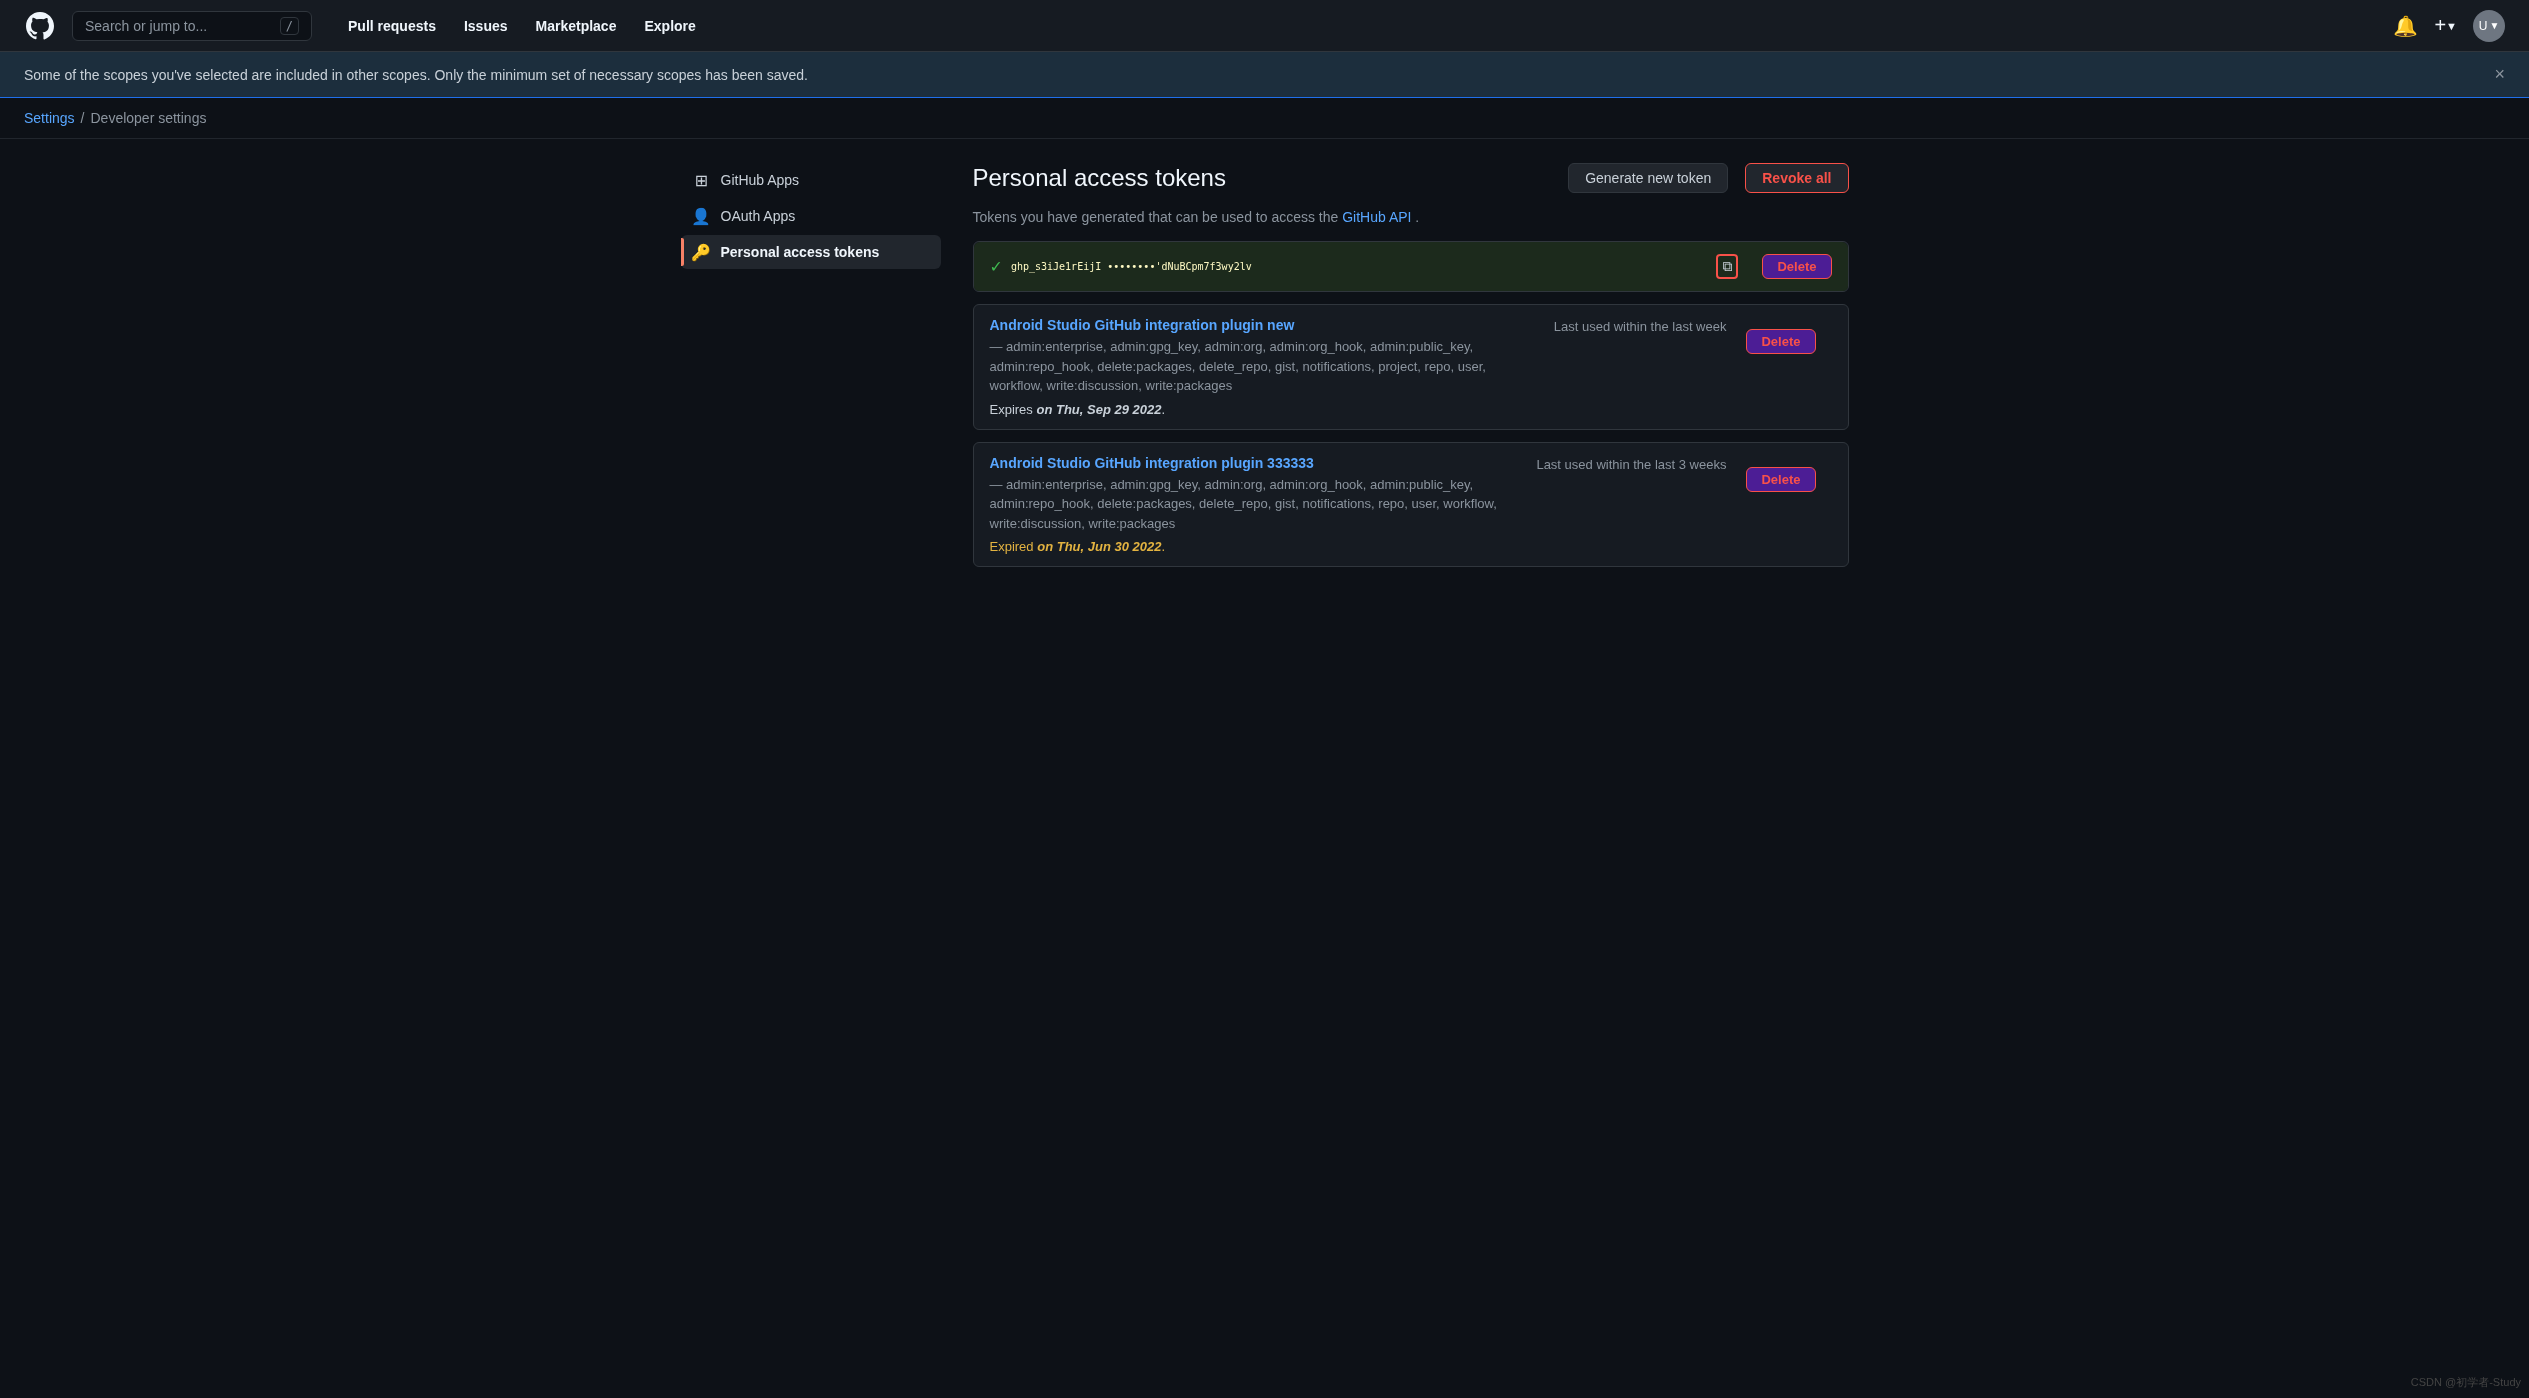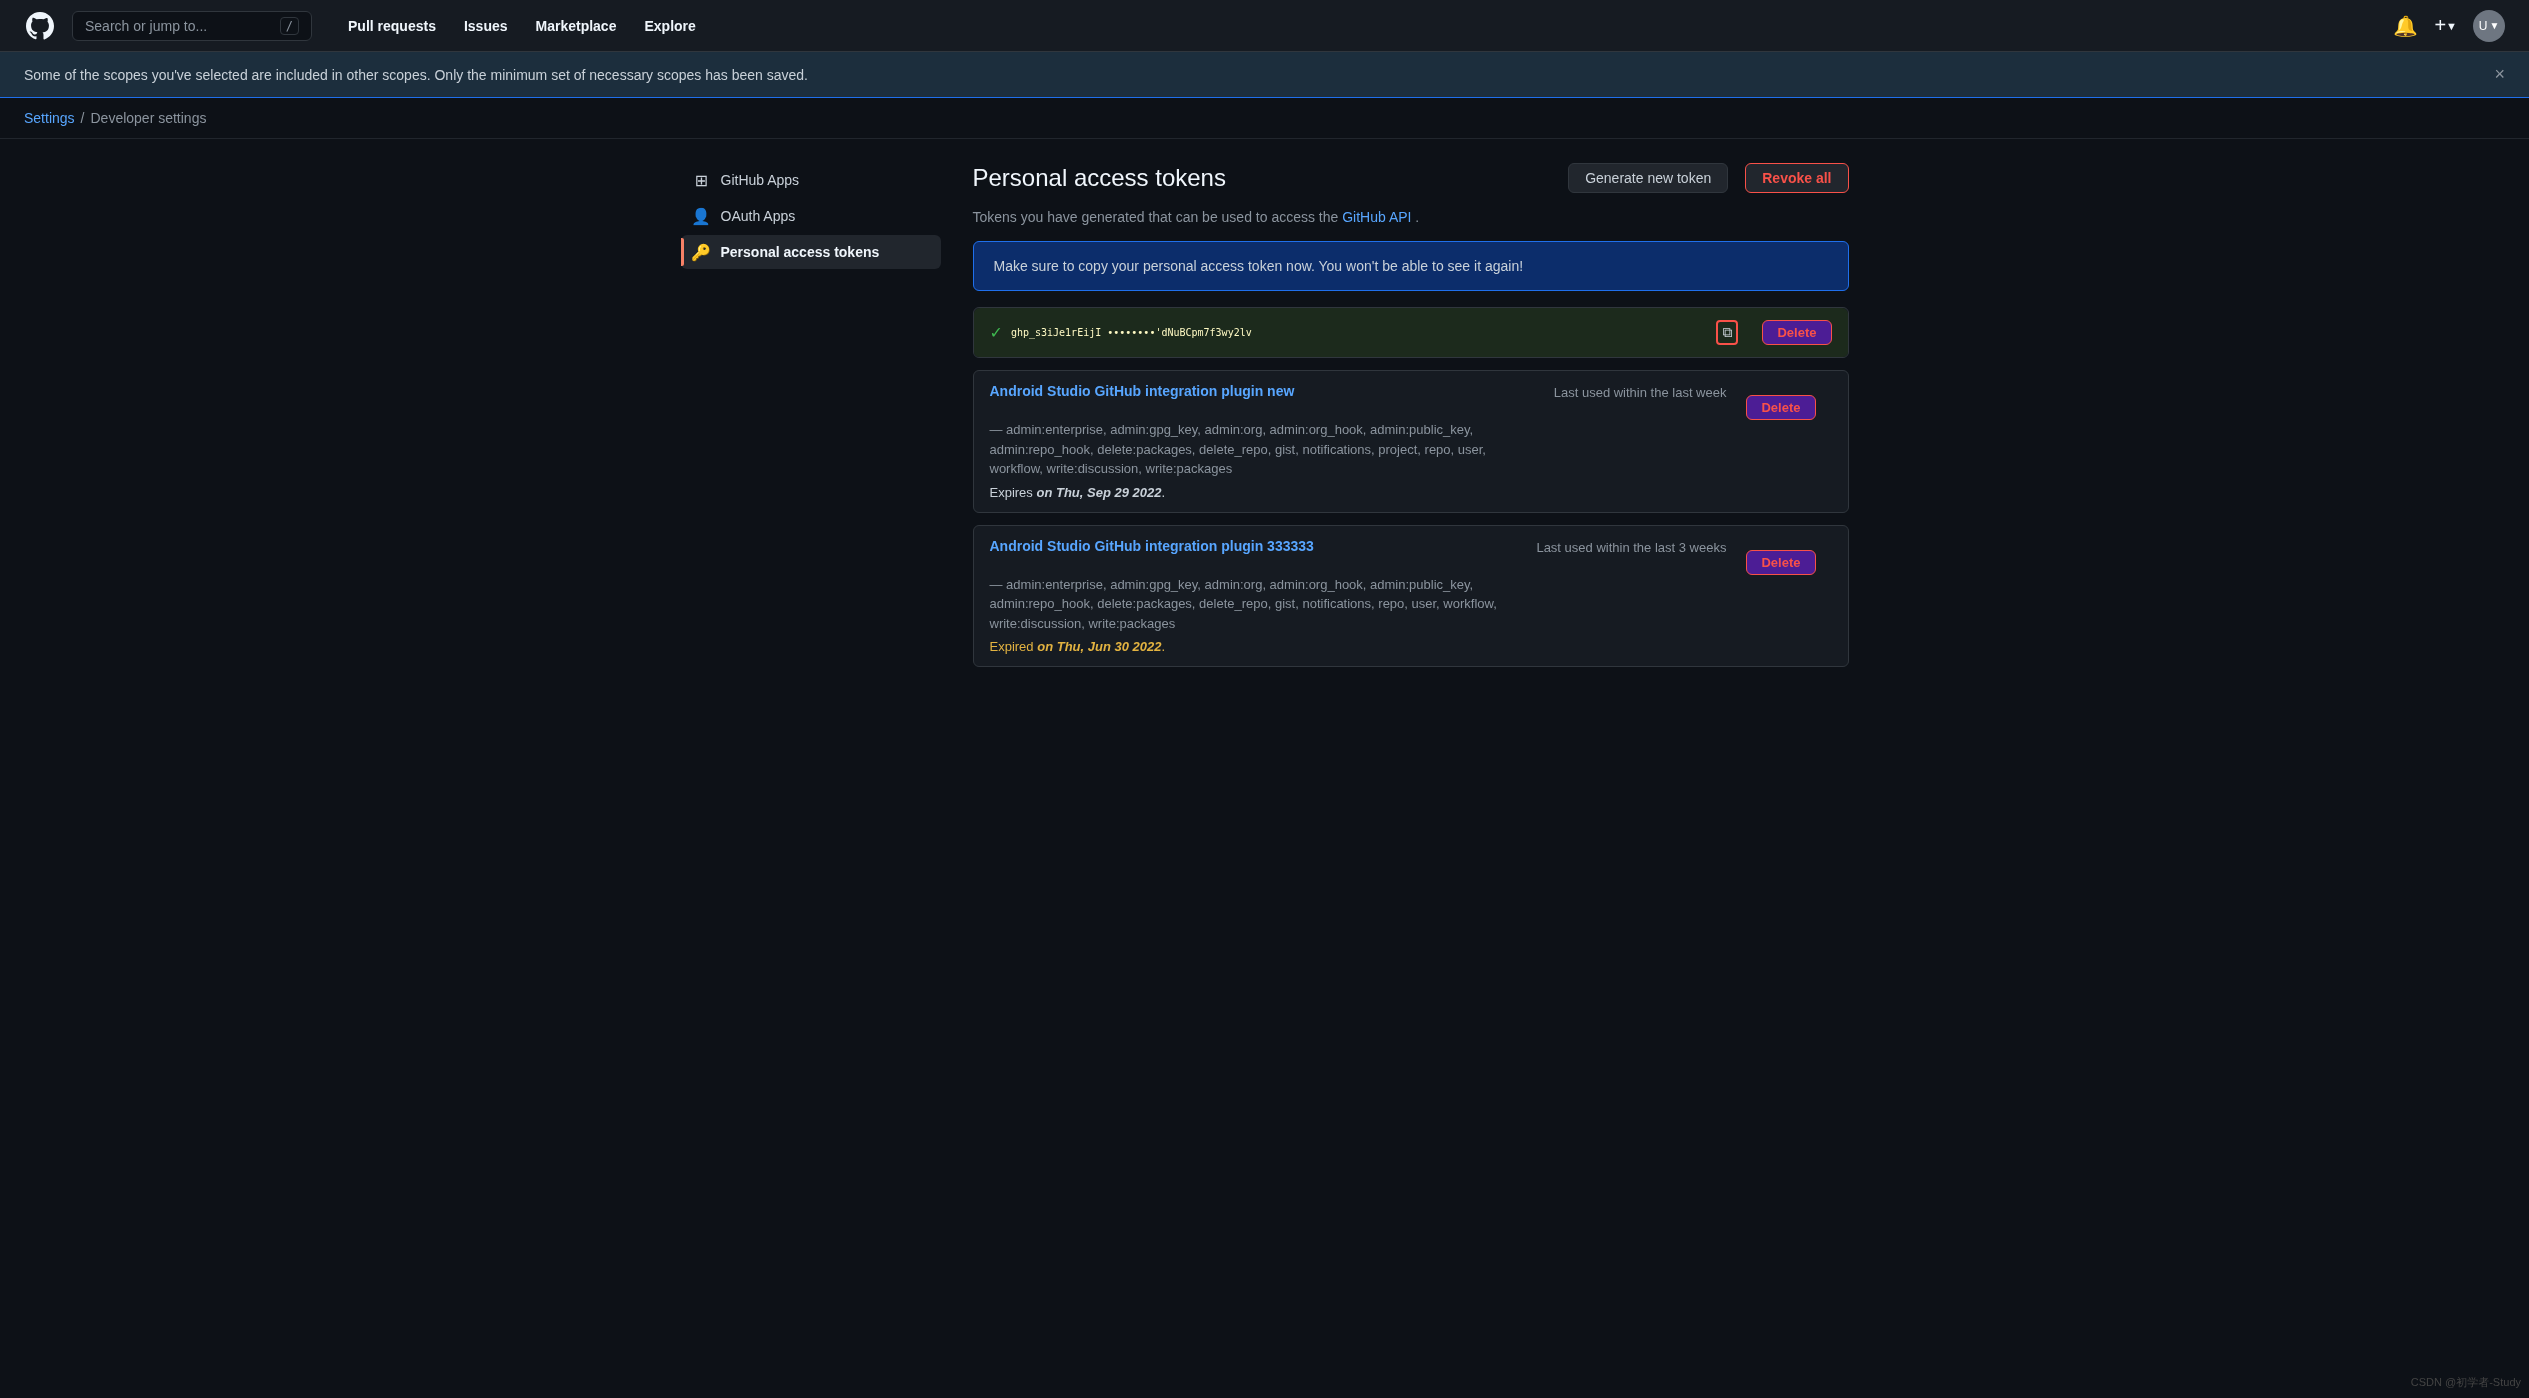--- a/index.html
+++ b/index.html
@@ -296,21 +296,21 @@
     .token-name-link {
       color: #58a6ff;
       font-weight: 600;
       cursor: pointer;
       font-size: 14px;
       text-decoration: none;
     }
     .token-scopes {
       color: #8b949e;
       font-size: 13px;
-      margin-top: 21px;
+      margin-top: 4px;
       line-height: 1.5;
     }
     .token-expires {
       margin-top: 6px;
       font-size: 13px;
       color: #c9d1d9;
     }
     .token-expires em { font-style: italic; font-weight: 600; }
     .token-expires.expired { color: #e3b341; }
     .token-last-used {
@@ -407,23 +407,20 @@
         <button class="btn-revoke">Revoke all</button>
       </div>
     </div>
 
     <p class="description-text">
       <span>Tokens you have generated that can be used to access the</span>
       <a>GitHub API</a>
       <span>.</span>
     </p>
 
-    <div class="notice-box">
-      <span>Make sure to copy your personal access token now. You won't be able to see it again!</span>
-    </div>
 
     <div class="token-entry">
       <div class="token-row">
         <span class="token-check">✓</span>
         <span class="token-value">ghp_s3iJe1rEijI ••••••••'dNuBCpm7f3wy2lv</span>
         <button class="token-copy-btn">
           <span>⧉</span>
         </button>
         <button class="btn-delete" style="margin-left:16px;">Delete</button>
       </div>

